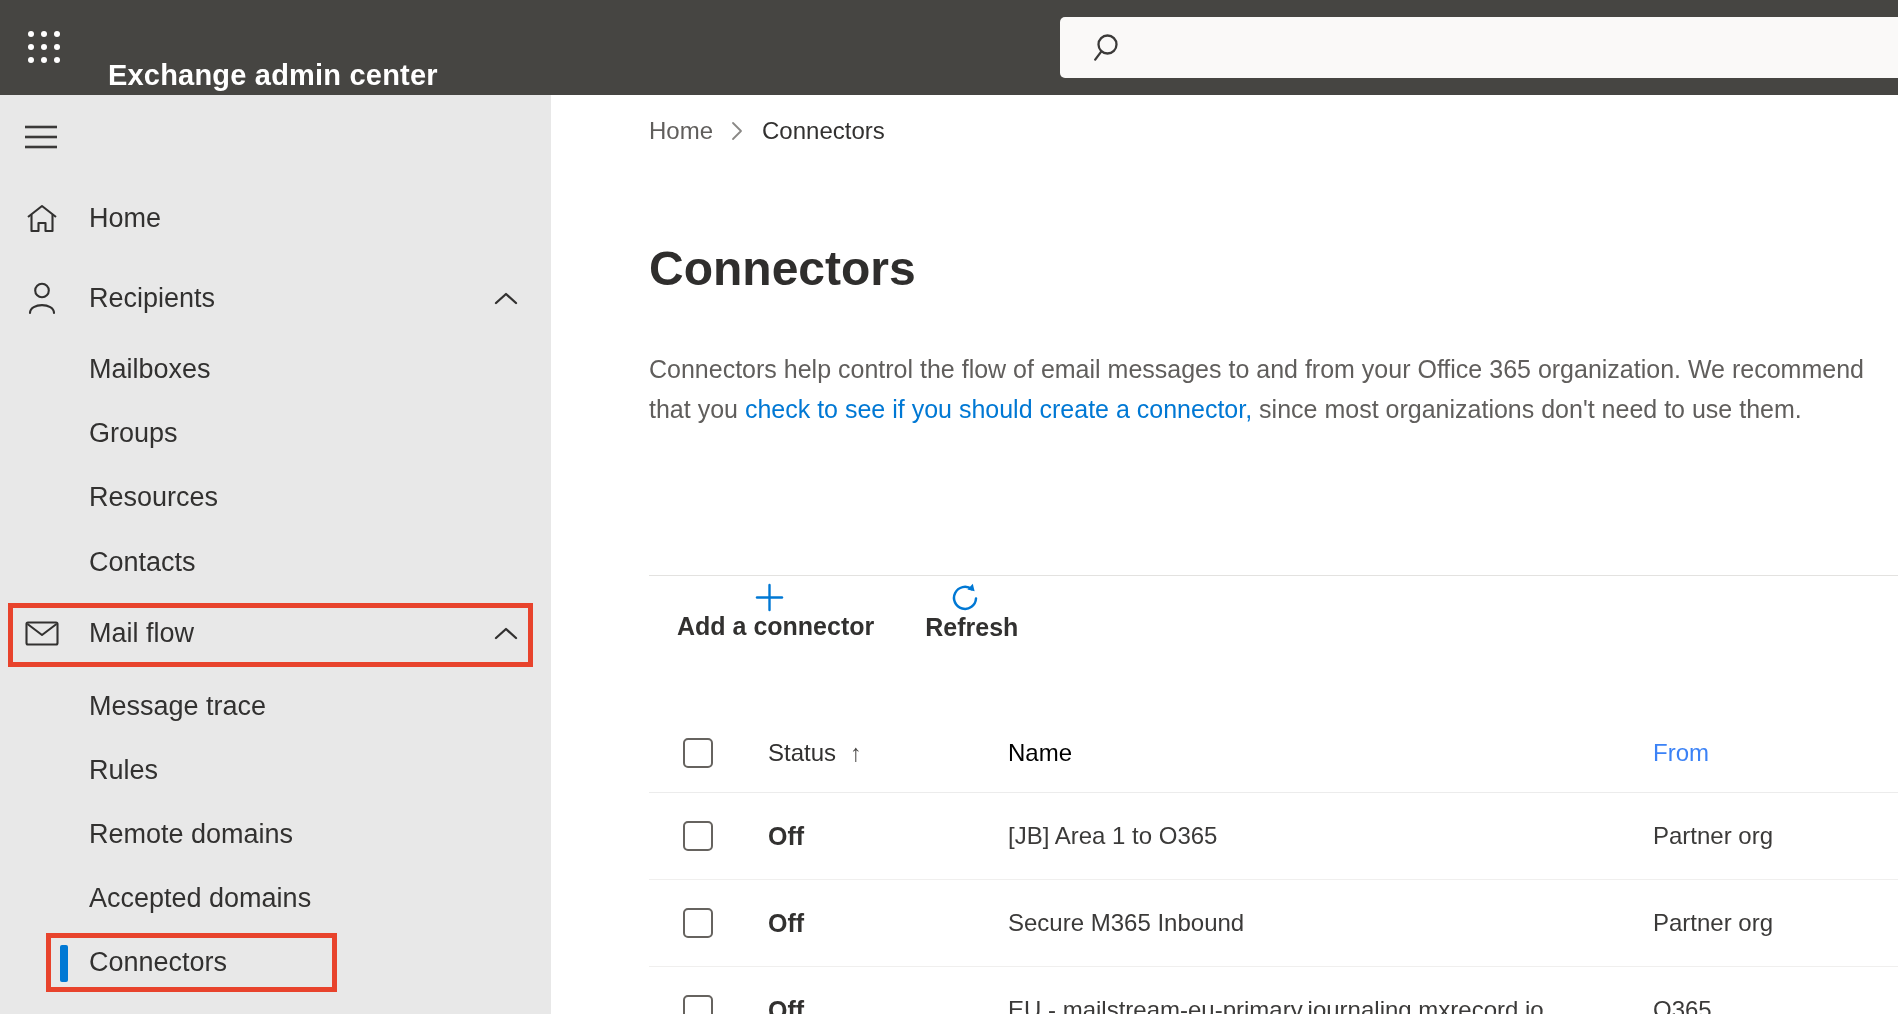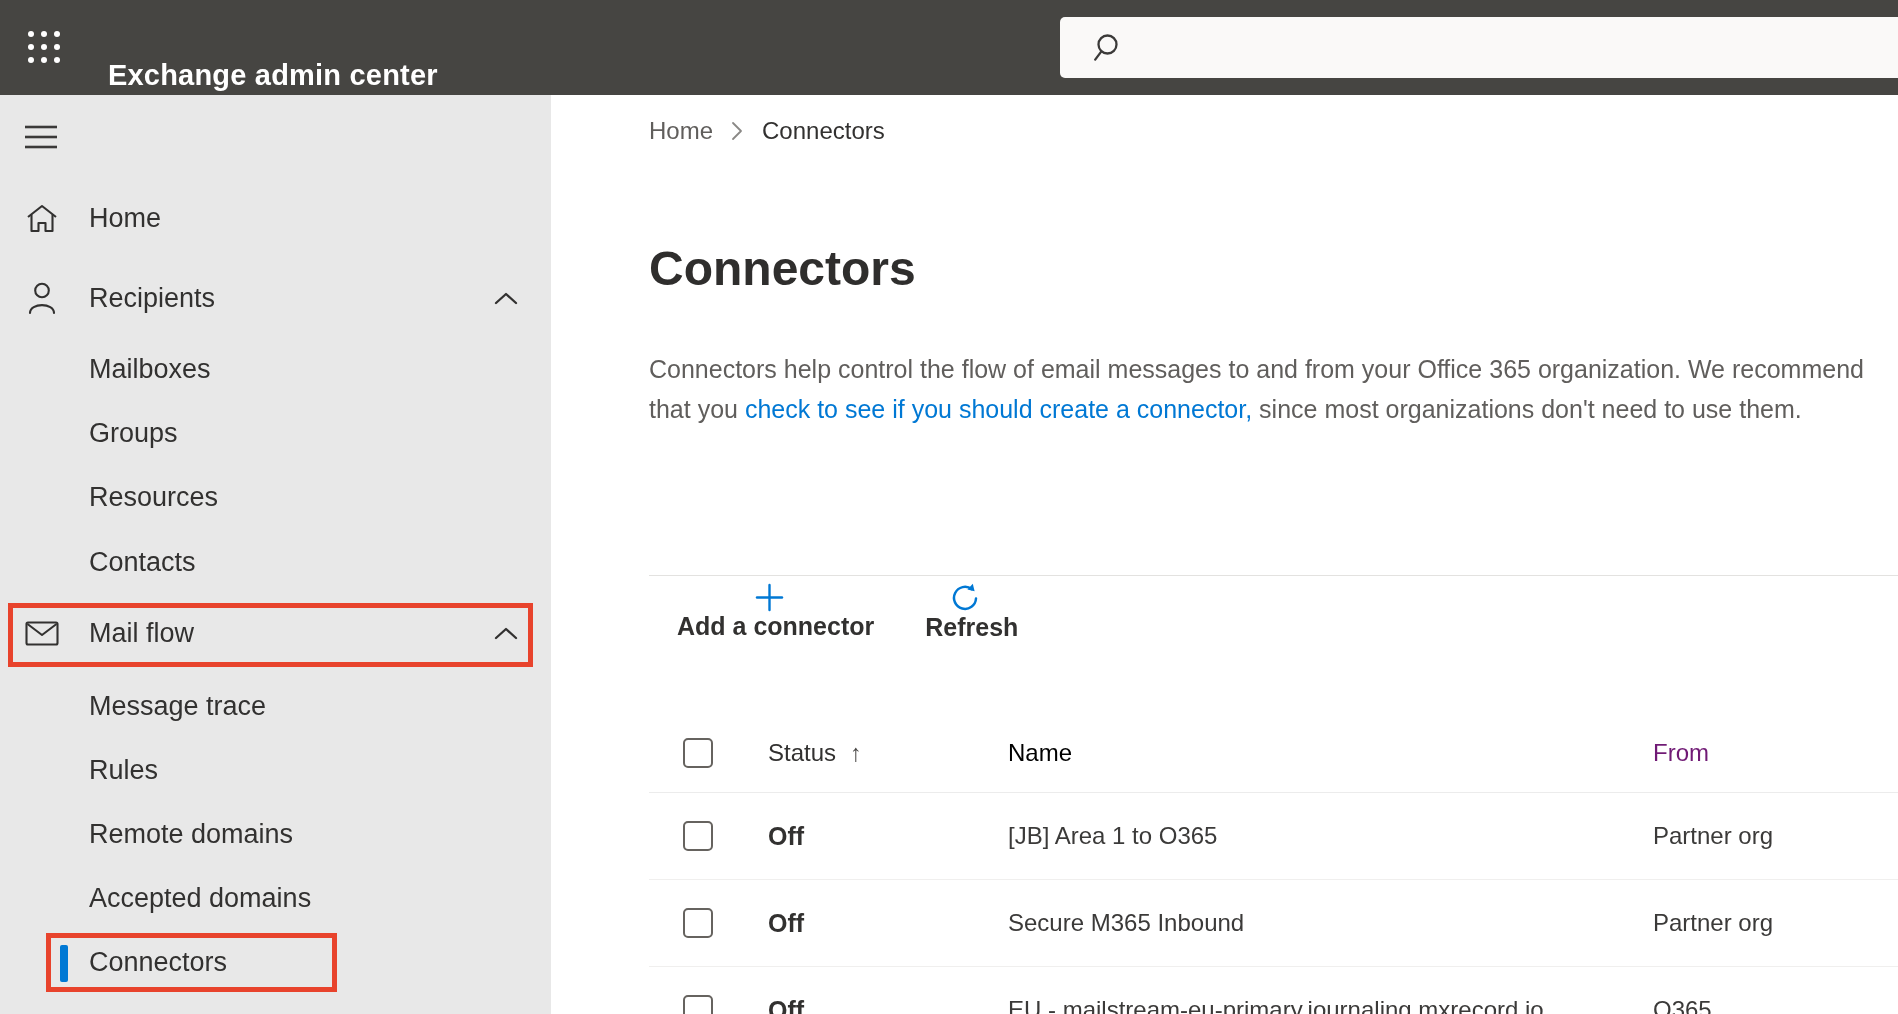--- a/index.html
+++ b/index.html
@@ -225,21 +225,21 @@
     </div>
 
     <div class="tbl">
       <div class="trow hdr">
         <span class="cbx"></span>
         <span class="c-status">
           <span>Status</span>
           <span class="sort-arrow">↑</span>
         </span>
         <span class="c-name" style="color:#000000;">Name</span>
-        <span class="c-from" style="color:#701a75;">From</span>
+        <span class="c-from" style="color:#3b82f6;">From</span>
       </div>
 
       <div class="trow body">
         <span class="cbx"></span>
         <span class="c-status status-off">Off</span>
         <span class="c-name">[JB] Area 1 to O365</span>
         <span class="c-from">Partner org</span>
       </div>
 
       <div class="trow body">

